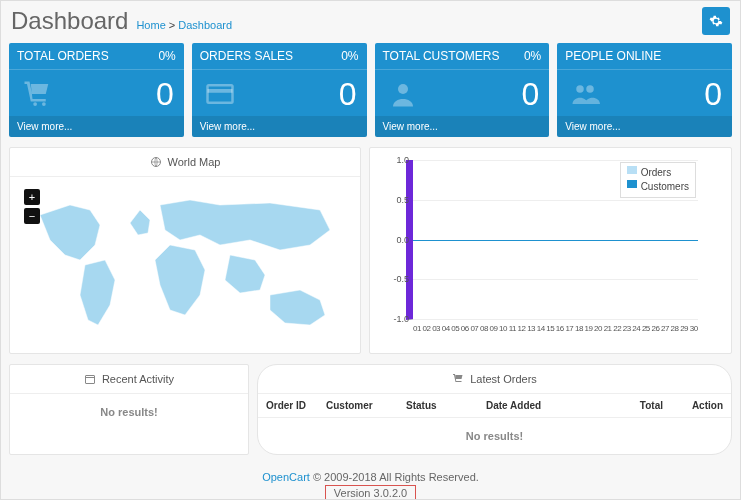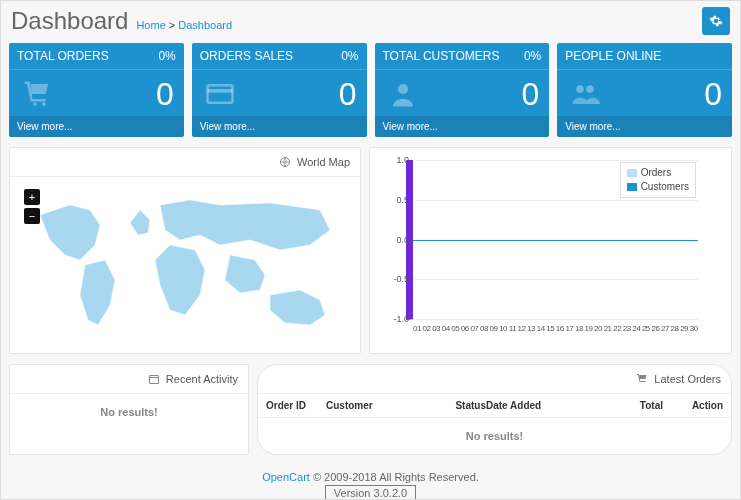--- a/index.html
+++ b/index.html
@@ -15,48 +15,48 @@
 .content { padding: 0 8px; }
 .tiles { display: flex; gap: 8px; margin-bottom: 10px; }
 .tile { flex: 1; background: #1e91cf; color: #fff; border-radius: 2px; overflow: hidden; }
 .tile-head { display: flex; justify-content: space-between; font-size: 12px; padding: 6px 8px; border-bottom: 1px solid rgba(255,255,255,0.2); }
 .tile-body { display: flex; justify-content: space-between; align-items: center; padding: 8px 10px 6px; }
 .tile-icon { width: 36px; height: 30px; fill: rgba(255,255,255,0.35); }
 .tile-value { font-size: 32px; font-weight: 300; line-height: 1; }
 .tile-foot { font-size: 10px; padding: 5px 8px; background: rgba(0,0,0,0.1); cursor: pointer; }
 .row { display: flex; gap: 8px; margin-bottom: 10px; }
 .panel { background: #fff; border: 1px solid #e5e5e5; border-radius: 2px; }
-.panel-head { padding: 8px 10px; border-bottom: 1px solid #eee; font-size: 11px; color: #555; display: flex; align-items: center; justify-content: flex-end; }
+.panel-head { padding: 8px 10px; border-bottom: 1px solid #eee; font-size: 11px; color: #555; display: flex; align-items: center; justify-content: center; }
 .panel-head .left { display: flex; align-items: center; gap: 6px; }
 .panel-head svg { width: 12px; height: 12px; fill: #888; }
 .panel-body { padding: 8px 10px; }
 .worldmap-panel { flex: 0 0 352px; }
 .analytics-panel { flex: 1; }
 .zoom { display: flex; flex-direction: column; gap: 3px; position: absolute; }
 .zoom button { width: 16px; height: 16px; background: #111; color: #fff; border: none; border-radius: 2px; font-size: 11px; line-height: 1; cursor: pointer; }
 .map-wrap { position: relative; height: 160px; }
 .map-svg { width: 100%; height: 100%; }
 .chart-wrap { position: relative; height: 160px; border-left: 7px solid #6d28d9; border-bottom: 1px solid #ccc; margin: 4px 23px 0 26px; }
 .legend { position: absolute; top: 2px; right: 2px; background: #fff; border: 1px solid #ddd; padding: 3px 6px; font-size: 10px; line-height: 1.4; }
-.legend-row { display: flex; align-items: center; gap: 4px; }
+.legend-row { display: flex; align-items: flex-start; gap: 4px; }
 .legend-swatch { width: 10px; height: 8px; display: inline-block; }
 .chart-yticks { position: absolute; left: -24px; top: 0; bottom: 0; width: 22px; font-size: 9px; color: #555; }
 .chart-ytick { position: absolute; right: 2px; transform: translateY(-50%); }
 .chart-grid { position: absolute; left: 0; right: 0; height: 1px; background: #eee; }
 .chart-mid { position: absolute; left: 0; right: 0; top: 50%; height: 1px; background: #1e91cf; }
 .chart-xticks { position: absolute; bottom: -14px; left: 0; right: 0; font-size: 8px; color: #555; display: flex; justify-content: space-between; letter-spacing: -0.5px; }
 .cal-btn { color: #1e91cf; display: flex; align-items: center; gap: 2px; cursor: pointer; }
 .cal-btn svg { fill: #1e91cf; }
 .recent-panel { flex: 0 0 240px; }
 .orders-panel { flex: 1; border-radius: 20px; }
 .noresult { text-align: center; color: #888; padding: 12px 0; font-size: 11px; font-weight: bold; }
 .table-head { display: flex; font-size: 10px; font-weight: bold; color: #333; padding: 6px 8px; border-bottom: 1px solid #eee; }
 .th-orderid { width: 60px; }
 .th-customer { width: 80px; text-align: left; }
-.th-status { width: 80px; text-align: right; }
+.th-status { width: 80px; text-align: left; }
 .th-date { width: 100px; text-align: left; }
 .th-total { flex: 1; text-align: right; }
 .th-action { width: 60px; text-align: right; }
 .footer { text-align: center; font-size: 11px; color: #666; padding: 6px 0 2px; }
 .footer a { color: #1e91cf; text-decoration: none; }
 .version { display: inline-block; border: 1px solid #d9534f; padding: 1px 8px; font-size: 11px; color: #666; margin-top: 2px; }
 </style>
 </head>
 <body>
 

